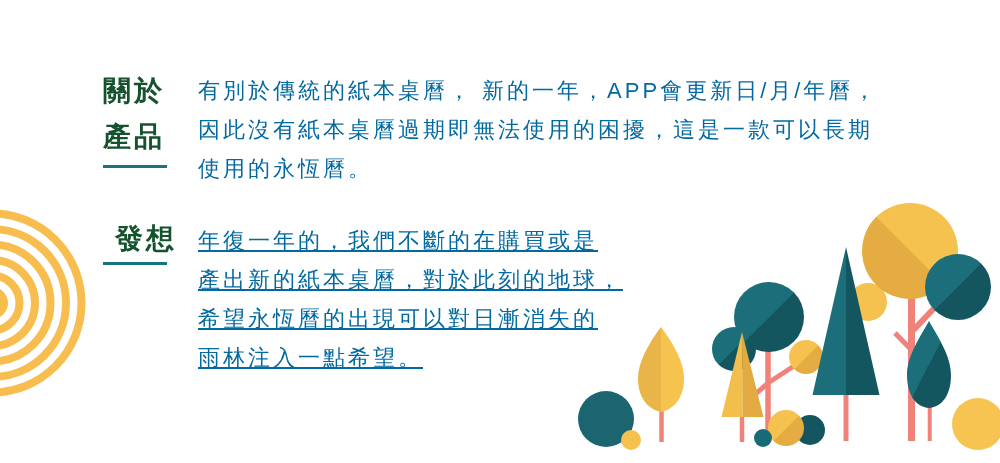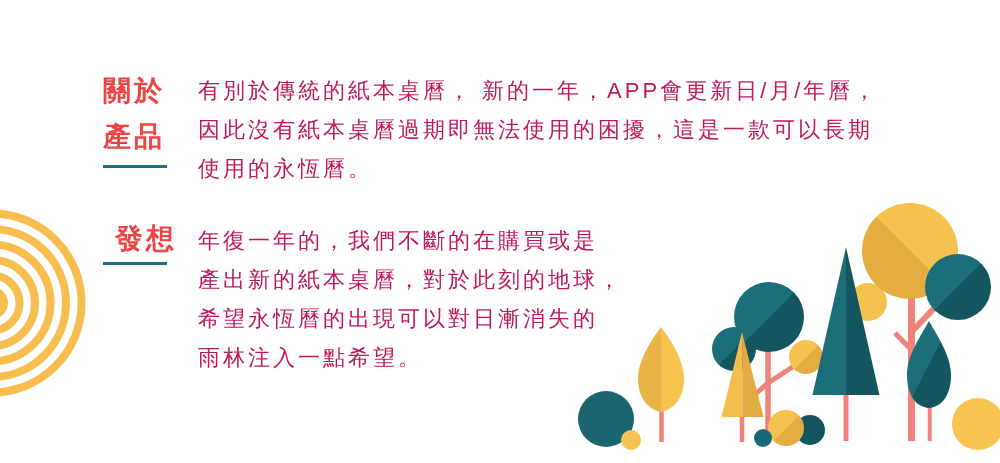--- a/index.html
+++ b/index.html
@@ -3,45 +3,45 @@
 <meta charset="utf-8">
 <style>
   html,body{margin:0;padding:0;}
   body{
     width:1000px;height:463px;position:relative;overflow:hidden;
     background:#ffffff;
     font-family:"Liberation Sans","DejaVu Sans",sans-serif;
   }
   .abs{position:absolute;}
   .section-title{
-    color:#ef4444;font-size:28px;font-weight:700;line-height:46px;
+    color:#14532d;font-size:28px;font-weight:700;line-height:46px;
     letter-spacing:3px;white-space:pre-line;
   }
   .title-underline{
     width:64px;height:3px;background:#19737F;
   }
   .body-text{
-    color:#be185d;font-size:22px;line-height:39px;letter-spacing:3px;
+    color:#0369a1;font-size:22px;line-height:39px;letter-spacing:3px;
     white-space:pre-line;width:780px;
   }
   svg{display:block;}
 </style>
 </head>
 <body>
 
 <div class="abs section-title" style="left:103px;top:68px;">關於
 產品</div>
 <div class="abs title-underline" style="left:103px;top:165px;"></div>
 <div class="abs body-text" style="left:198px;top:71px;">有別於傳統的紙本桌曆， 新的一年，APP會更新日/月/年曆，
 因此沒有紙本桌曆過期即無法使用的困擾，這是一款可以長期
 使用的永恆曆。</div>
 
 <div class="abs section-title" style="left:115px;top:216px;">發想</div>
 <div class="abs title-underline" style="left:103px;top:262px;"></div>
-<div class="abs body-text" style="left:198px;top:221px;">年復一年的，我們不斷的在購買或是
+<div class="abs body-text" style="left:198px;top:221px;text-decoration:underline;">年復一年的，我們不斷的在購買或是
 產出新的紙本桌曆，對於此刻的地球，
 希望永恆曆的出現可以對日漸消失的
 雨林注入一點希望。</div>
 
 <svg class="abs" style="left:0;top:195px;" width="100" height="215" viewBox="0 0 100 215">
   <g fill="none" stroke="#F7BE4F" stroke-width="8">
     <circle cx="-8" cy="108" r="12"></circle>
     <circle cx="-8" cy="108" r="27.5"></circle>
     <circle cx="-8" cy="108" r="43"></circle>
     <circle cx="-8" cy="108" r="58.5"></circle>

